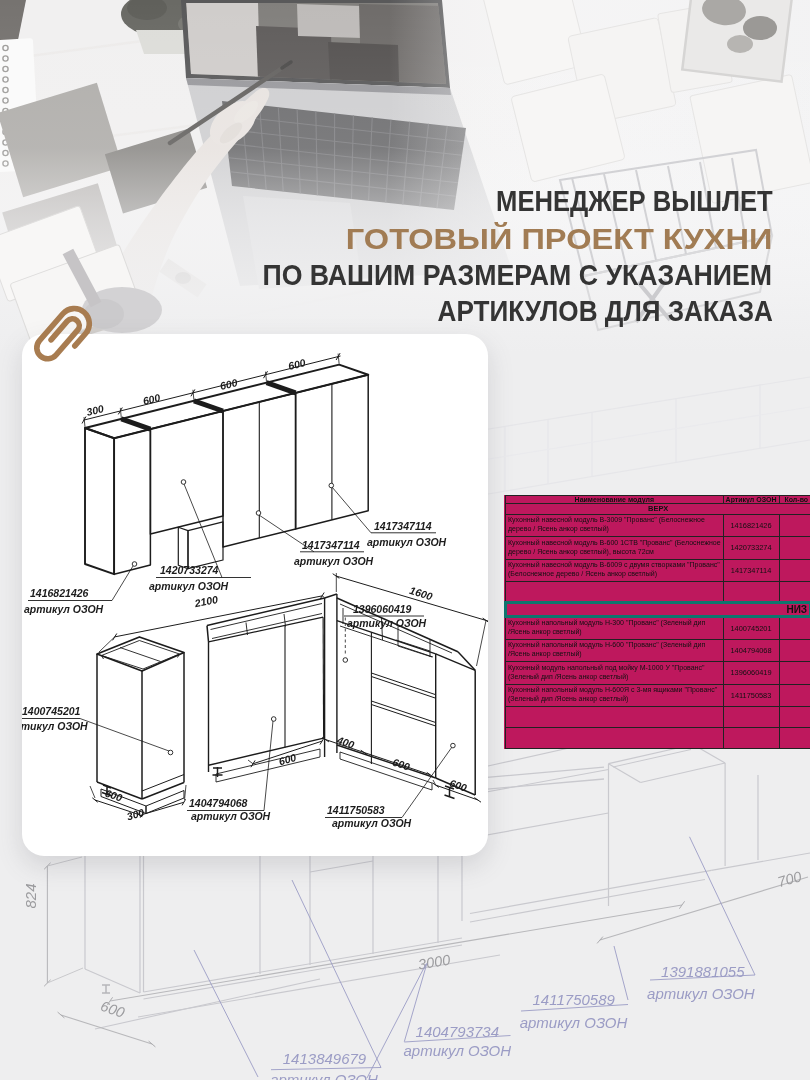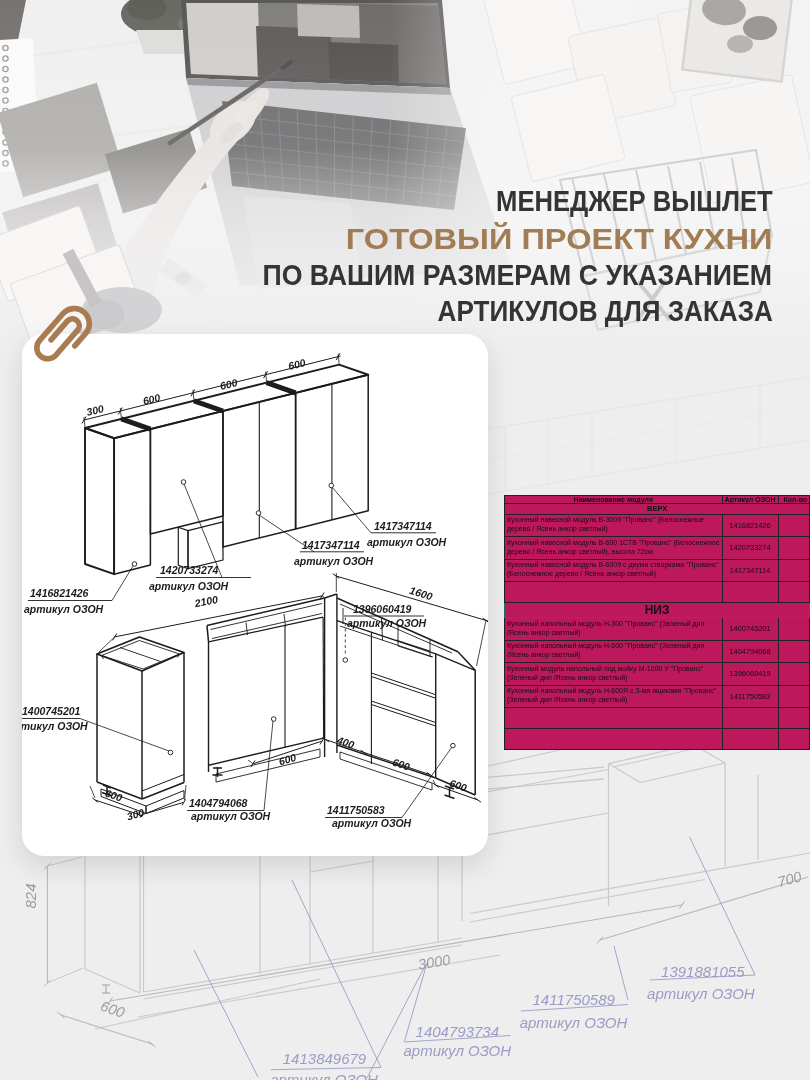--- a/index.html
+++ b/index.html
@@ -410,21 +410,21 @@
           <td style="border:1px solid #222;padding:0 2px;overflow:hidden;white-space:nowrap;font-size:7px;line-height:8.9px">Кухонный навесной модуль В-6009 с двумя створками "Прованс"<br>(Белоснежное дерево / Ясень анкор светлый)</td>
           <td style="border:1px solid #222;padding:0 2px;overflow:hidden;white-space:nowrap;text-align:center;font-size:7.4px">1417347114</td>
           <td style="border:1px solid #222;padding:0 2px;overflow:hidden;white-space:nowrap;"></td>
         </tr>
         <tr style="height:21px">
           <td style="border:1px solid #222;padding:0 2px;overflow:hidden;white-space:nowrap;"></td>
           <td style="border:1px solid #222;padding:0 2px;overflow:hidden;white-space:nowrap;"></td>
           <td style="border:1px solid #222;padding:0 2px;overflow:hidden;white-space:nowrap;"></td>
         </tr>
         <tr style="height:10px">
-          <td colspan="3" style="border:1px solid #0f766e;padding:0 2px;overflow:hidden;white-space:nowrap;text-align:center;font-size:12px;font-weight:bold">НИЗ</td>
+          <td colspan="3" style="border:3px solid #0f766e;padding:0 2px;overflow:hidden;white-space:nowrap;text-align:right;font-size:10px;font-weight:bold">НИЗ</td>
         </tr>
         <tr style="height:22.5px">
           <td style="border:1px solid #222;padding:0 2px;overflow:hidden;white-space:nowrap;font-size:7px;line-height:8.9px">Кухонный напольный модуль Н-300 "Прованс" (Зеленый дип<br>/Ясень анкор светлый)</td>
           <td style="border:1px solid #222;padding:0 2px;overflow:hidden;white-space:nowrap;text-align:center;font-size:7.4px">1400745201</td>
           <td style="border:1px solid #222;padding:0 2px;overflow:hidden;white-space:nowrap;"></td>
         </tr>
         <tr style="height:22.5px">
           <td style="border:1px solid #222;padding:0 2px;overflow:hidden;white-space:nowrap;font-size:7px;line-height:8.9px">Кухонный напольный модуль Н-600 "Прованс" (Зеленый дип<br>/Ясень анкор светлый)</td>
           <td style="border:1px solid #222;padding:0 2px;overflow:hidden;white-space:nowrap;text-align:center;font-size:7.4px">1404794068</td>
           <td style="border:1px solid #222;padding:0 2px;overflow:hidden;white-space:nowrap;"></td>

